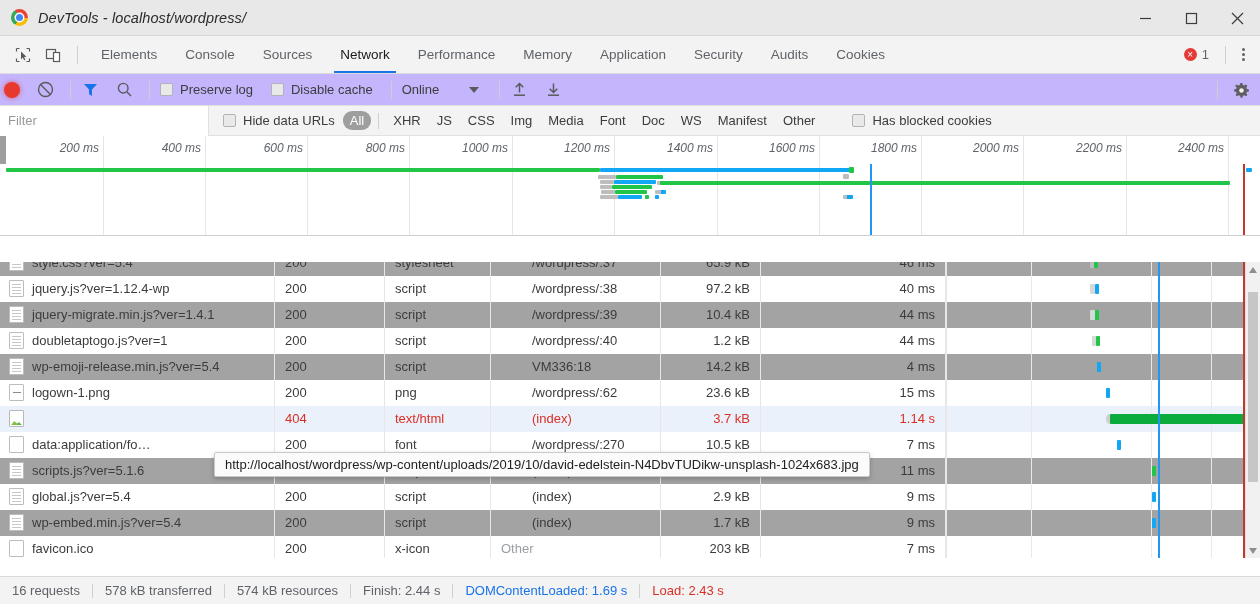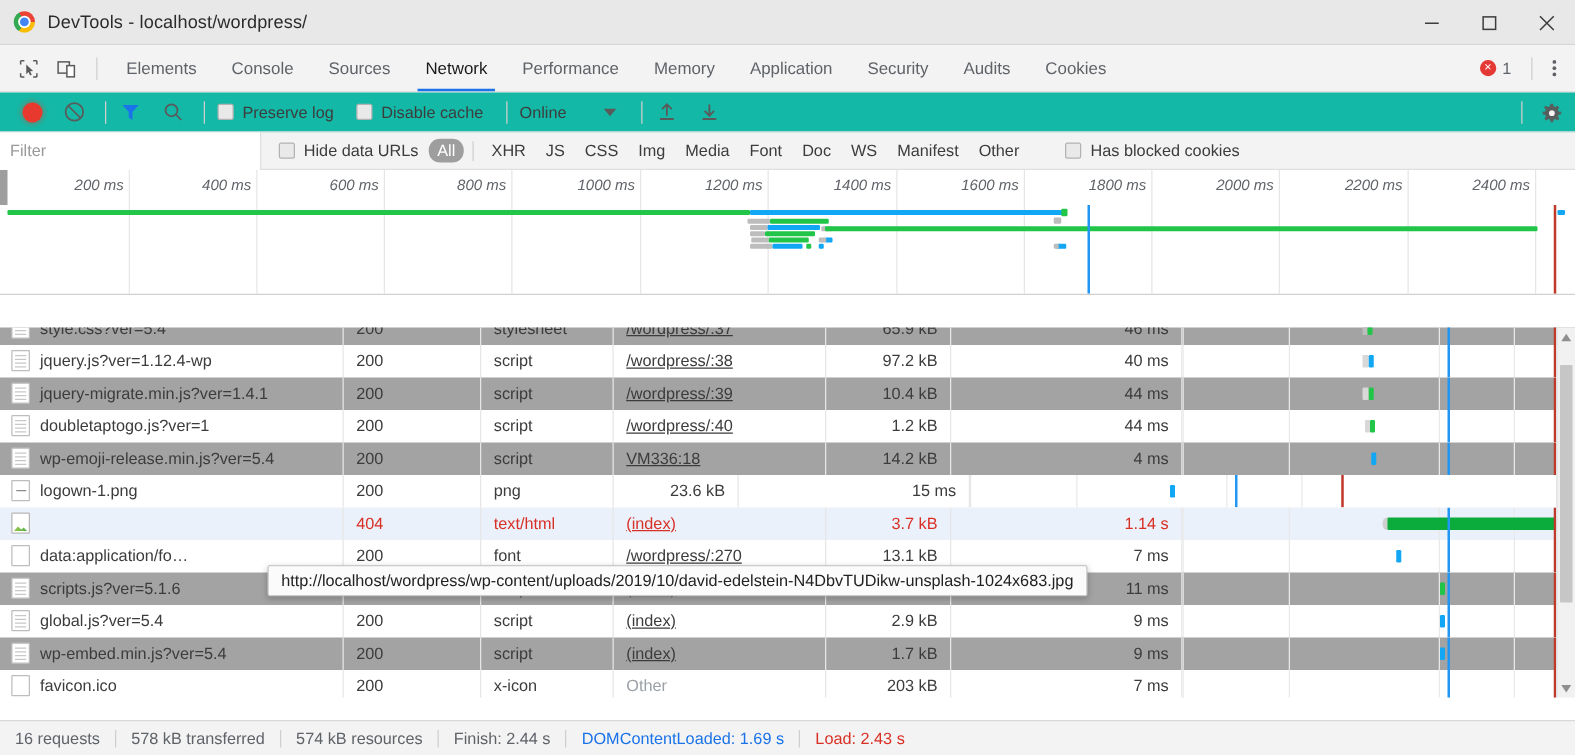--- a/index.html
+++ b/index.html
@@ -41,20 +41,21 @@
     width: 7px; height: 7px;
     margin: -3.5px 0 0 -3.5px;
     border-radius: 50%;
     background: #4285f4;
     box-shadow: 0 0 0 1.5px #fff;
   }
   .window-title {
     font-size: 14.5px;
     color: #2b2b2b;
     letter-spacing: .1px;
+    font-style: italic;
   }
   .win-controls {
     position: absolute;
     right: 0; top: 0;
     height: 36px;
     display: flex;
   }
   .win-btn {
     width: 46px; height: 36px;
     display: flex; align-items: center; justify-content: center;
@@ -119,25 +120,25 @@
     font-family: "Liberation Sans", sans-serif;
   }
   .err-count { font-size: 13px; color: #5f6368; }
   .vbar { width:1px; height:18px; background:#cfcfcf; margin: 0 8px; }
   .kebab { width: 18px; display:flex; flex-direction:column; align-items:center; gap:2px; }
   .kebab i { width:3px; height:3px; background:#5f6368; border-radius:50%; display:block; }
 
   
   .nettoolbar {
     height: 32px;
-    background: #14b8a6;
+    background: #c4b5fd;
     border-bottom: 1px solid #e0e0e0;
     display: flex;
     align-items: center;
-    padding-left: 18px;
+    padding-left: 4px;
     position: relative;
   }
   .rec-btn {
     width: 16px; height: 16px; border-radius: 50%;
     background: #e8392e;
     box-shadow: 0 0 4px 1px rgba(232,57,46,.45);
     margin-right: 16px;
     flex: none;
   }
   .tool-icon {
@@ -335,21 +336,21 @@
     content:"";
     position:absolute; left:1px; bottom:1px; width:11px; height:6px;
     background: linear-gradient(135deg,#8bc34a 40%, #4caf50 100%);
     clip-path: polygon(0% 100%, 30% 35%, 55% 75%, 72% 50%, 100% 100%);
   }
   .fileicon.minus::before {
     content:"";
     position:absolute; left:3px; top:7px; width:8px; height:1px; background:#8a8a8a;
   }
   .fileicon.blank::before { content:none; }
-  .initiator-link { text-decoration: underline; cursor: pointer; }
+  .initiator-link { cursor: pointer; margin-left: 31px; }
   .initiator-plain { color: #9aa0a6; }
 
   
   .wf-grid { position:absolute; inset:0; }
   .wf-gridline { position:absolute; top:0; bottom:0; width:1px; background:#e9e9e9; }
   .wf-dcl { position:absolute; top:0; bottom:0; width:2px; background:#2196f3; }
   .wf-load { position:absolute; top:0; bottom:0; width:2px; background:#c0392b; }
   .wf-bar { position:absolute; top:8px; height:10px; border-radius:1px; }
 
   
@@ -757,20 +758,21 @@
       </div>
     </div>
 
     <div class="row">
       <div class="cell name" style="width:275px">
         <span class="fileicon minus"></span>
         <span>logown-1.png</span>
       </div>
       <div class="cell" style="width:110px">200</div>
       <div class="cell" style="width:106px">png</div>
+      <div class="cell" style="width:170px"><span class="initiator-link">/wordpress/:62</span></div>
       <div class="cell num" style="width:100px">23.6 kB</div>
       <div class="cell num" style="width:185px">15 ms</div>
       <div class="cell wf">
         <div class="wf-grid">
             <div class="wf-gridline" style="left:0"></div>
             <div class="wf-gridline" style="left:85px"></div>
             <div class="wf-gridline" style="left:205px"></div>
             <div class="wf-gridline" style="left:265px"></div>
           </div>
         <div class="wf-bar" style="left:160px; width:4px; background:#11a7f5;"></div>
@@ -803,21 +805,21 @@
     </div>
 
     <div class="row">
       <div class="cell name" style="width:275px">
         <span class="fileicon blank"></span>
         <span>data:application/fo…</span>
       </div>
       <div class="cell" style="width:110px">200</div>
       <div class="cell" style="width:106px">font</div>
       <div class="cell" style="width:170px"><span class="initiator-link">/wordpress/:270</span></div>
-      <div class="cell num" style="width:100px">13.1 kB</div>
+      <div class="cell num" style="width:100px">10.5 kB</div>
       <div class="cell num" style="width:185px">7 ms</div>
       <div class="cell wf">
         <div class="wf-grid">
             <div class="wf-gridline" style="left:0"></div>
             <div class="wf-gridline" style="left:85px"></div>
             <div class="wf-gridline" style="left:205px"></div>
             <div class="wf-gridline" style="left:265px"></div>
           </div>
         <div class="wf-bar" style="left:171px; width:4px; background:#11a7f5;"></div>
         <div class="wf-dcl" style="left:212px"></div>

